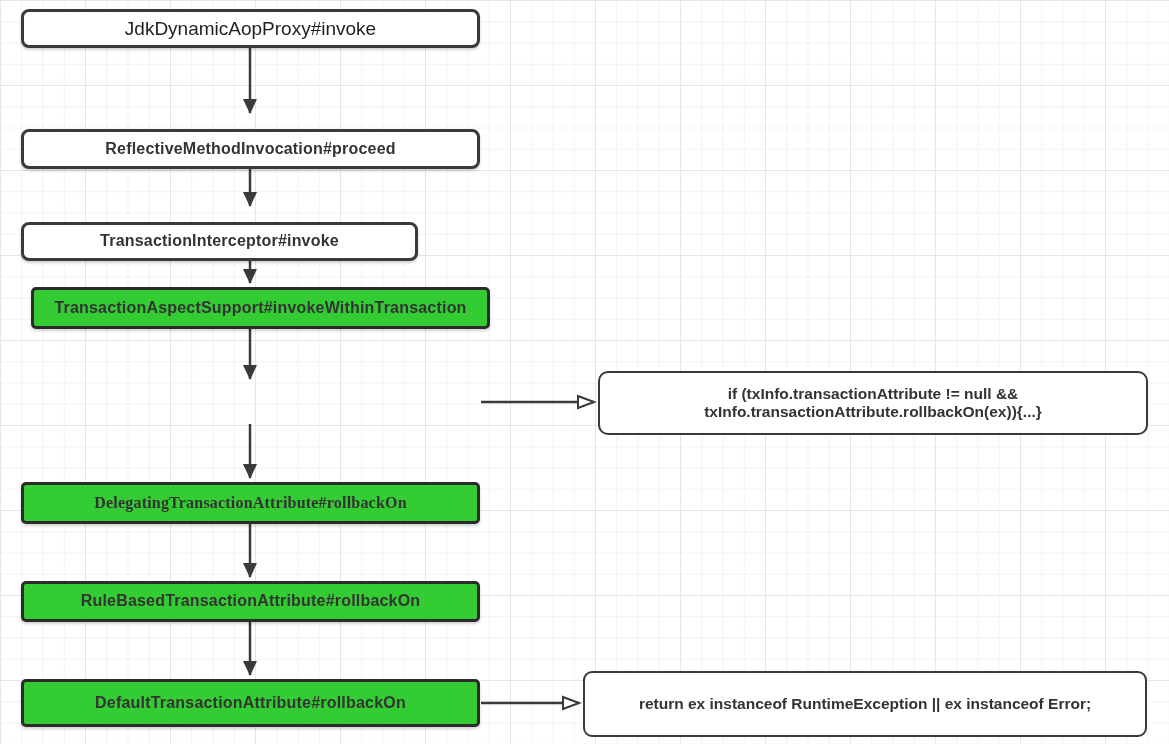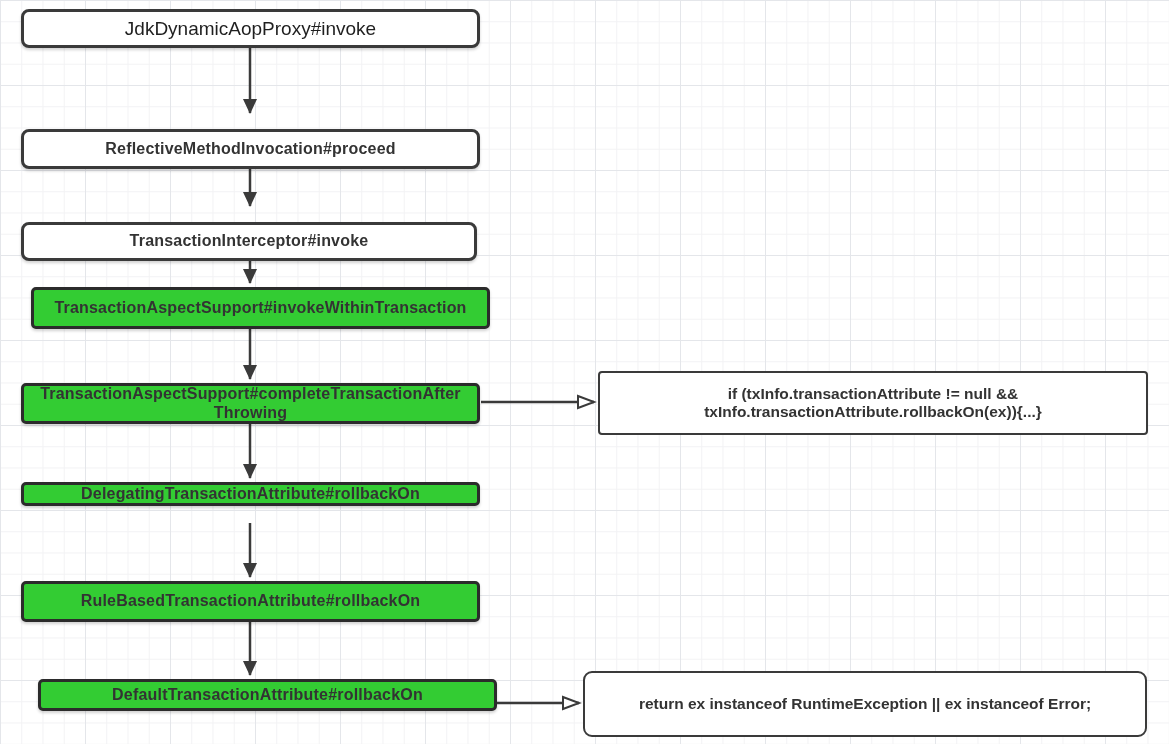--- a/index.html
+++ b/index.html
@@ -55,21 +55,21 @@
     font-size:19px;
     color:#1f1f1f;
   }
   .node.code{
     font-weight:bold;
     font-size:15.5px;
     border-width:2.5px;
     box-shadow:none;
     padding:0 14px;
   }
-  .node.sq{ border-radius:4px; }
+  .node.sq{ border-radius:10px; }
   svg.wires{
     position:absolute;
     left:0; top:0;
     width:1169px;
     height:744px;
     pointer-events:none;
   }
 </style>
 </head>
 <body>
@@ -95,29 +95,28 @@
     <line x1="250" y1="622" x2="250" y2="675" stroke="#3a3a3a" stroke-width="2.5" marker-end="url(#solidArrow)"></line>
 
     <line x1="481" y1="402" x2="594" y2="402" stroke="#3a3a3a" stroke-width="2.5" marker-end="url(#openArrow)"></line>
     <line x1="481" y1="703" x2="579" y2="703" stroke="#3a3a3a" stroke-width="2.5" marker-end="url(#openArrow)"></line>
   </svg>
 
   <div class="node white-plain" style="left:21px; top:9px;   width:459px; height:39px;">JdkDynamicAopProxy#invoke</div>
 
   <div class="node white-bold" style="left:21px; top:117px; width:459px; height:40px;">ReflectiveMethodInvocation#proceed</div>
 
-  <div class="node white-bold" style="left:21px; top:210px; width:456px; height:39px;text-align:center;">TransactionInterceptor#invoke</div>
+  <div class="node white-bold" style="left:21px; top:210px; width:397px; height:39px;text-align:center;">TransactionInterceptor#invoke</div>
 
   <div class="node green" style="left:31px; top:287px; width:459px; height:42px;">TransactionAspectSupport#invokeWithinTransaction</div>
 
-  <div class="node green" style="left:21px; top:383px; width:459px; height:41px;">TransactionAspectSupport#completeTransactionAfterThrowing</div>
 
-  <div class="node green" style="left:21px; top:482px; width:459px; height:24px;">DelegatingTransactionAttribute#rollbackOn</div>
+  <div class="node green" style="left:21px; top:482px; width:459px; height:42px;font-family:Liberation Serif, serif;">DelegatingTransactionAttribute#rollbackOn</div>
 
   <div class="node green" style="left:21px; top:581px; width:459px; height:41px;text-align:right;">RuleBasedTransactionAttribute#rollbackOn</div>
 
-  <div class="node green" style="left:38px; top:679px; width:459px; height:32px;">DefaultTransactionAttribute#rollbackOn</div>
+  <div class="node green" style="left:21px; top:679px; width:459px; height:48px;">DefaultTransactionAttribute#rollbackOn</div>
 
   <div class="node code sq" style="left:598px; top:371px; width:550px; height:64px;">if (txInfo.transactionAttribute != null &amp;&amp; txInfo.transactionAttribute.rollbackOn(ex)){...}</div>
 
   <div class="node code" style="left:583px; top:671px; width:564px; height:66px; border-radius:9px;">return ex instanceof RuntimeException || ex instanceof Error;</div>
 
 </div>
 
 </body></html>

